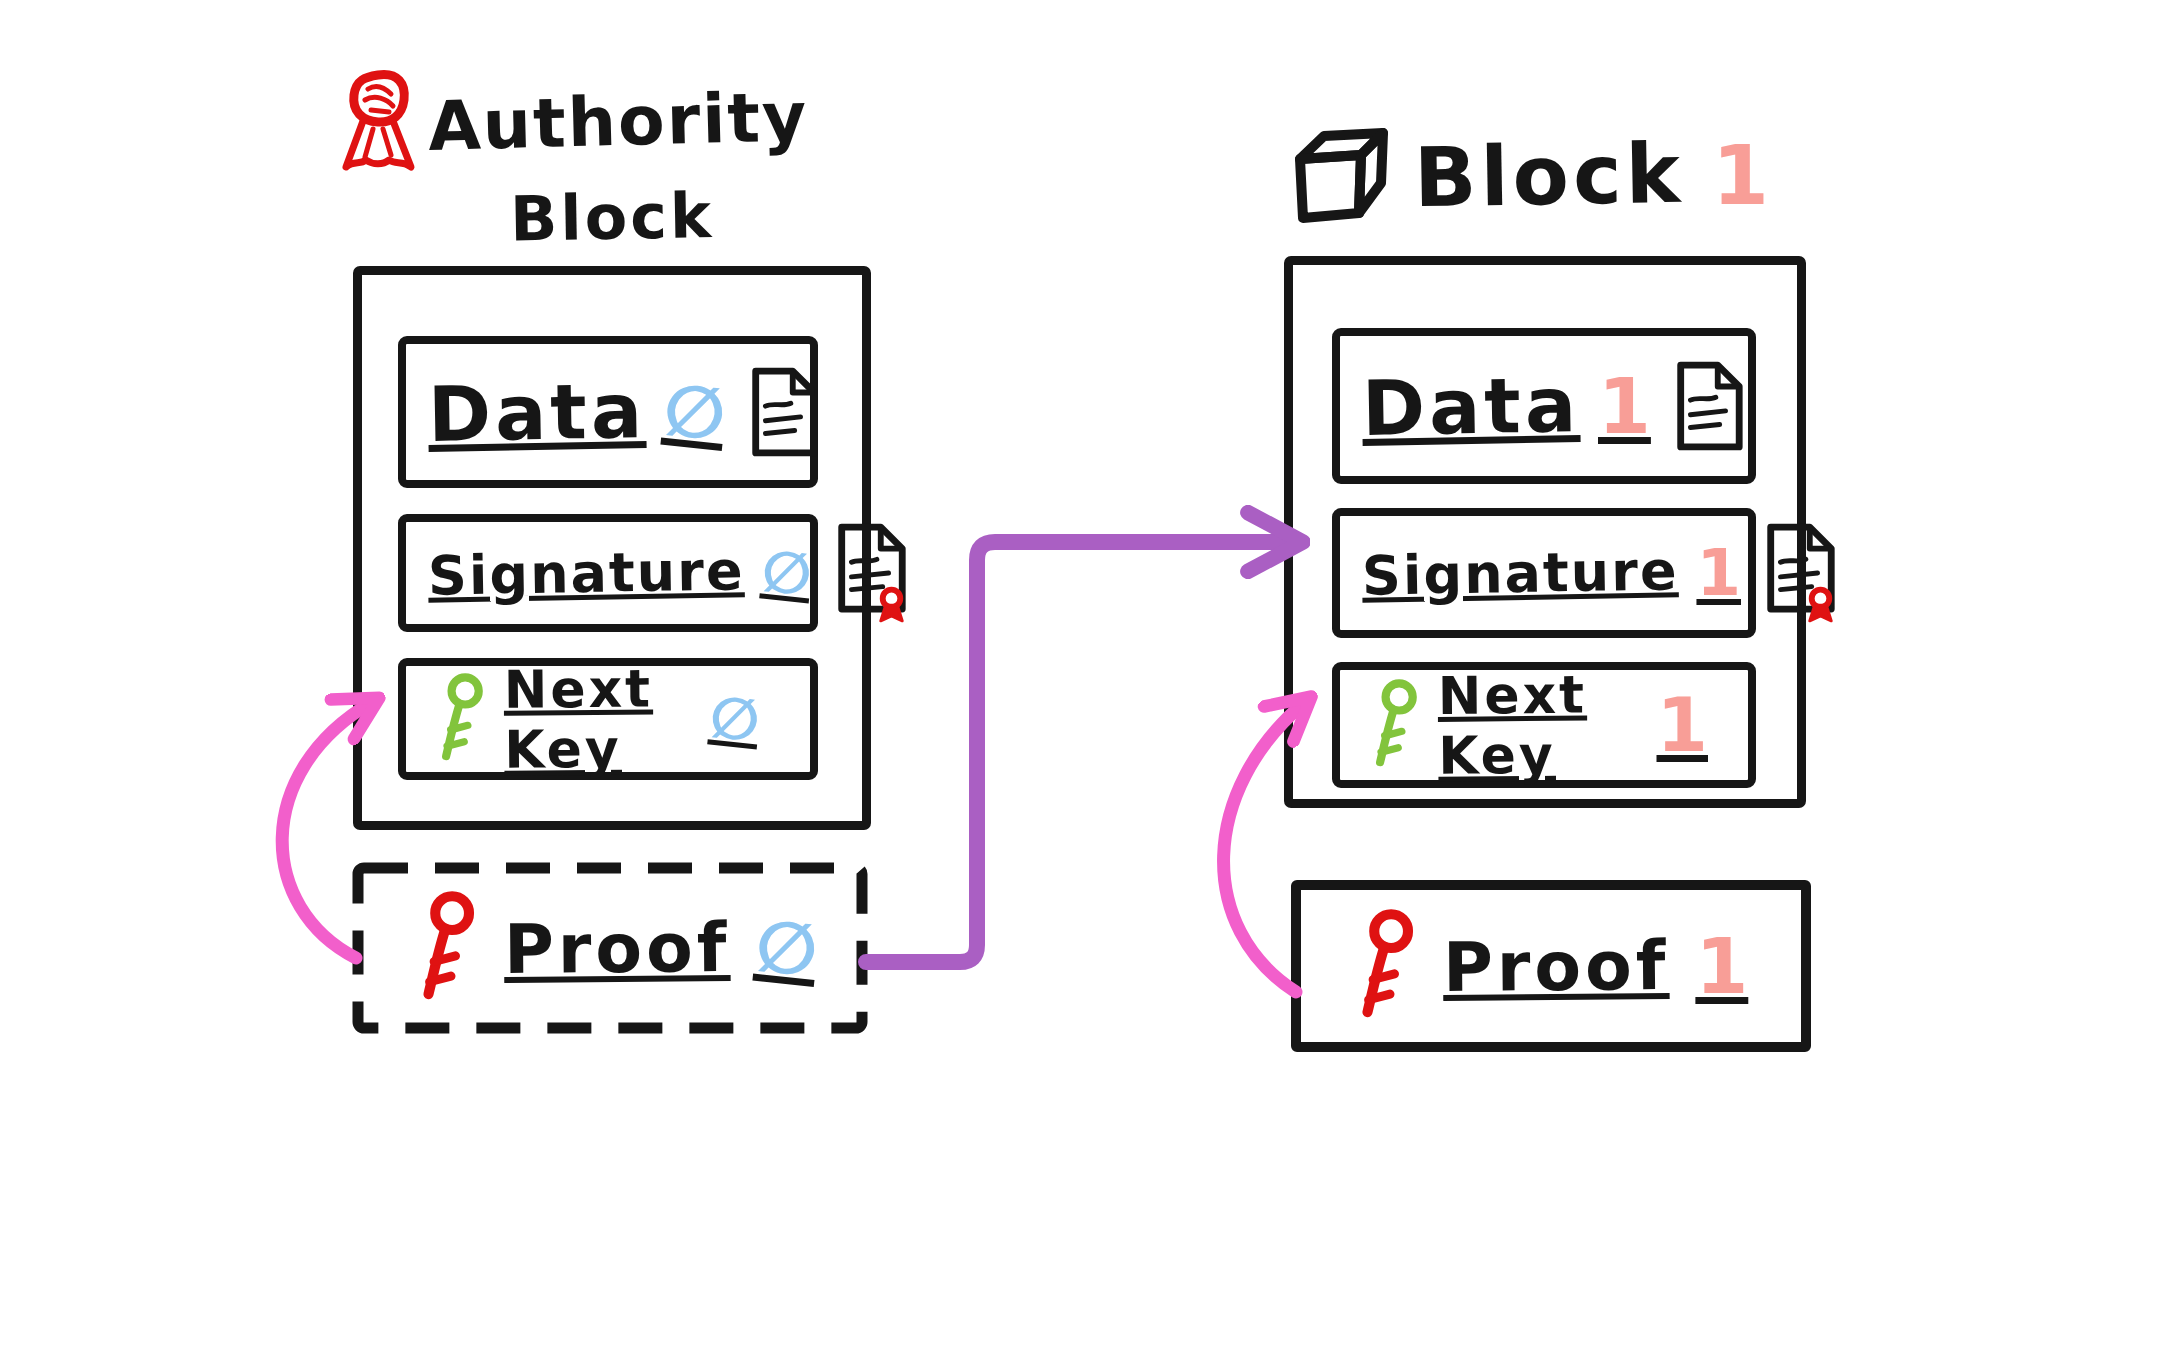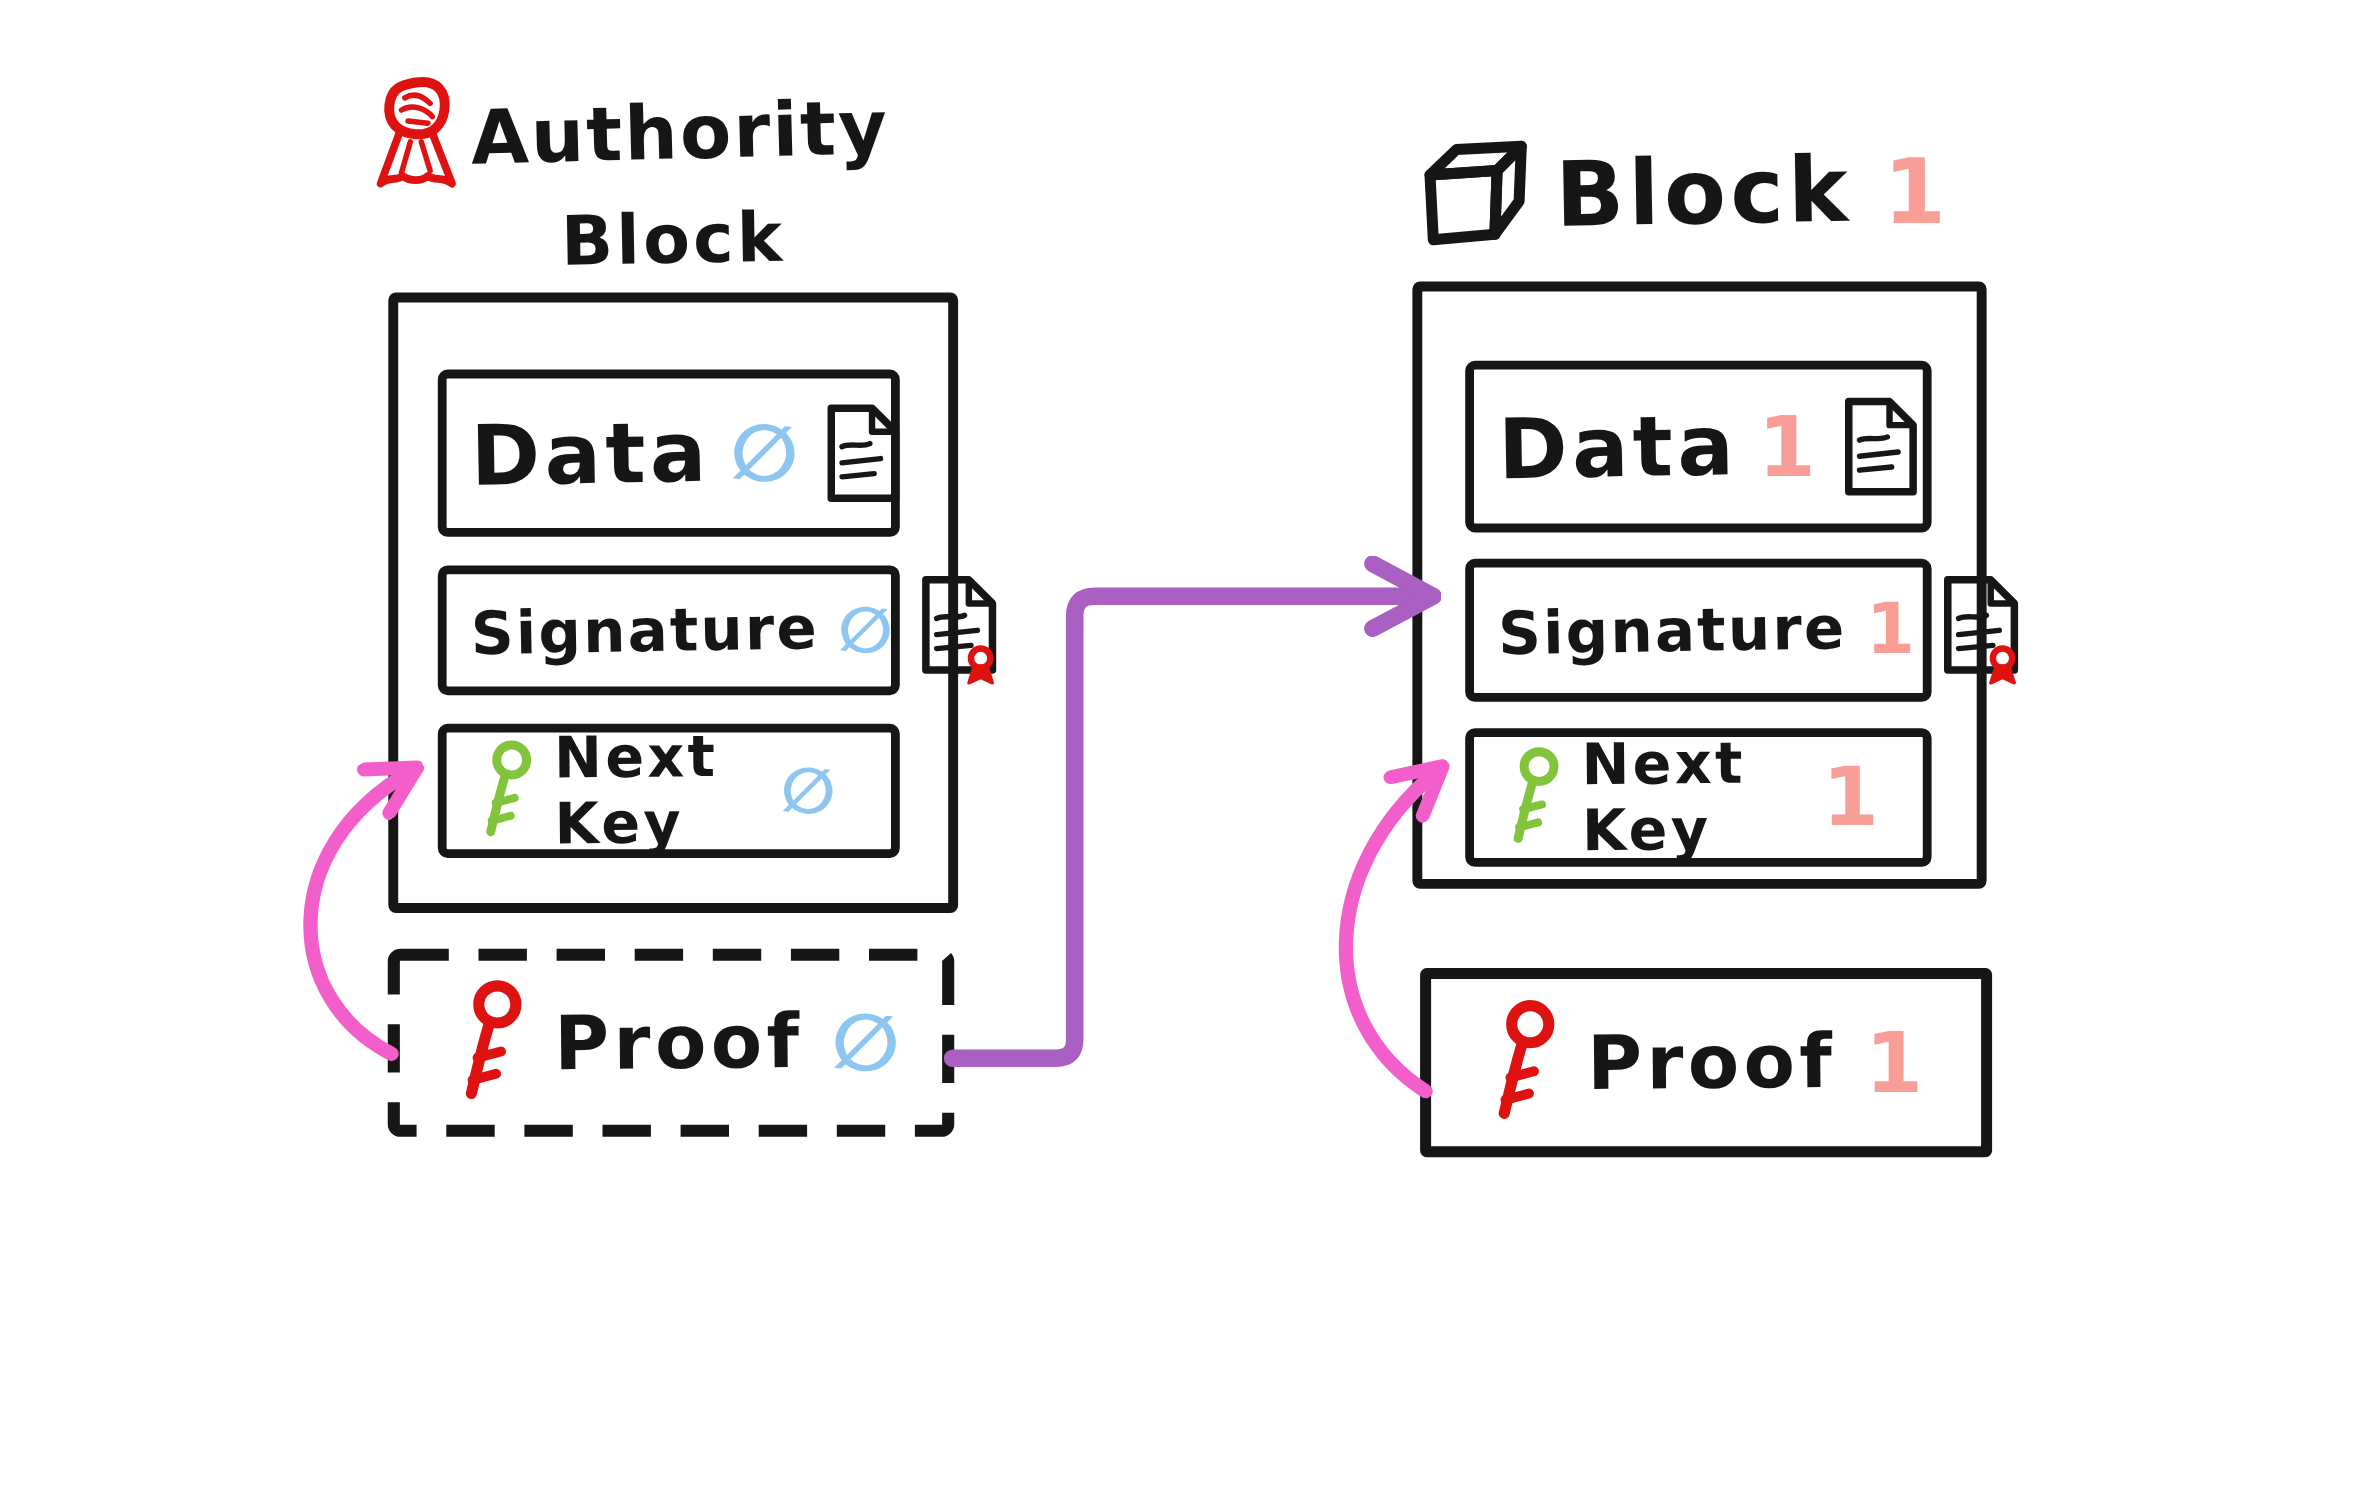--- a/index.html
+++ b/index.html
@@ -16,20 +16,21 @@
 
   
   .box {
     position: absolute;
     border: 8px solid #161616;
     border-radius: 9px;
     background: transparent;
     display: flex;
     align-items: center;
     box-sizing: border-box;
+    text-decoration: underline;
   }
   .outer-box { border-width: 9px; border-radius: 7px; }
   .field-box { padding: 0 22px; gap: 18px; }
   .proof-box { padding: 0 26px; gap: 26px; }
   .proof-solid { border-width: 10px; border-radius: 6px; }
   .no-border { border: none; }
 
   
   .ink { color: #161616; font-weight: 700; }
   .val-blue  { color: #8EC6F2; font-weight: 700; }

